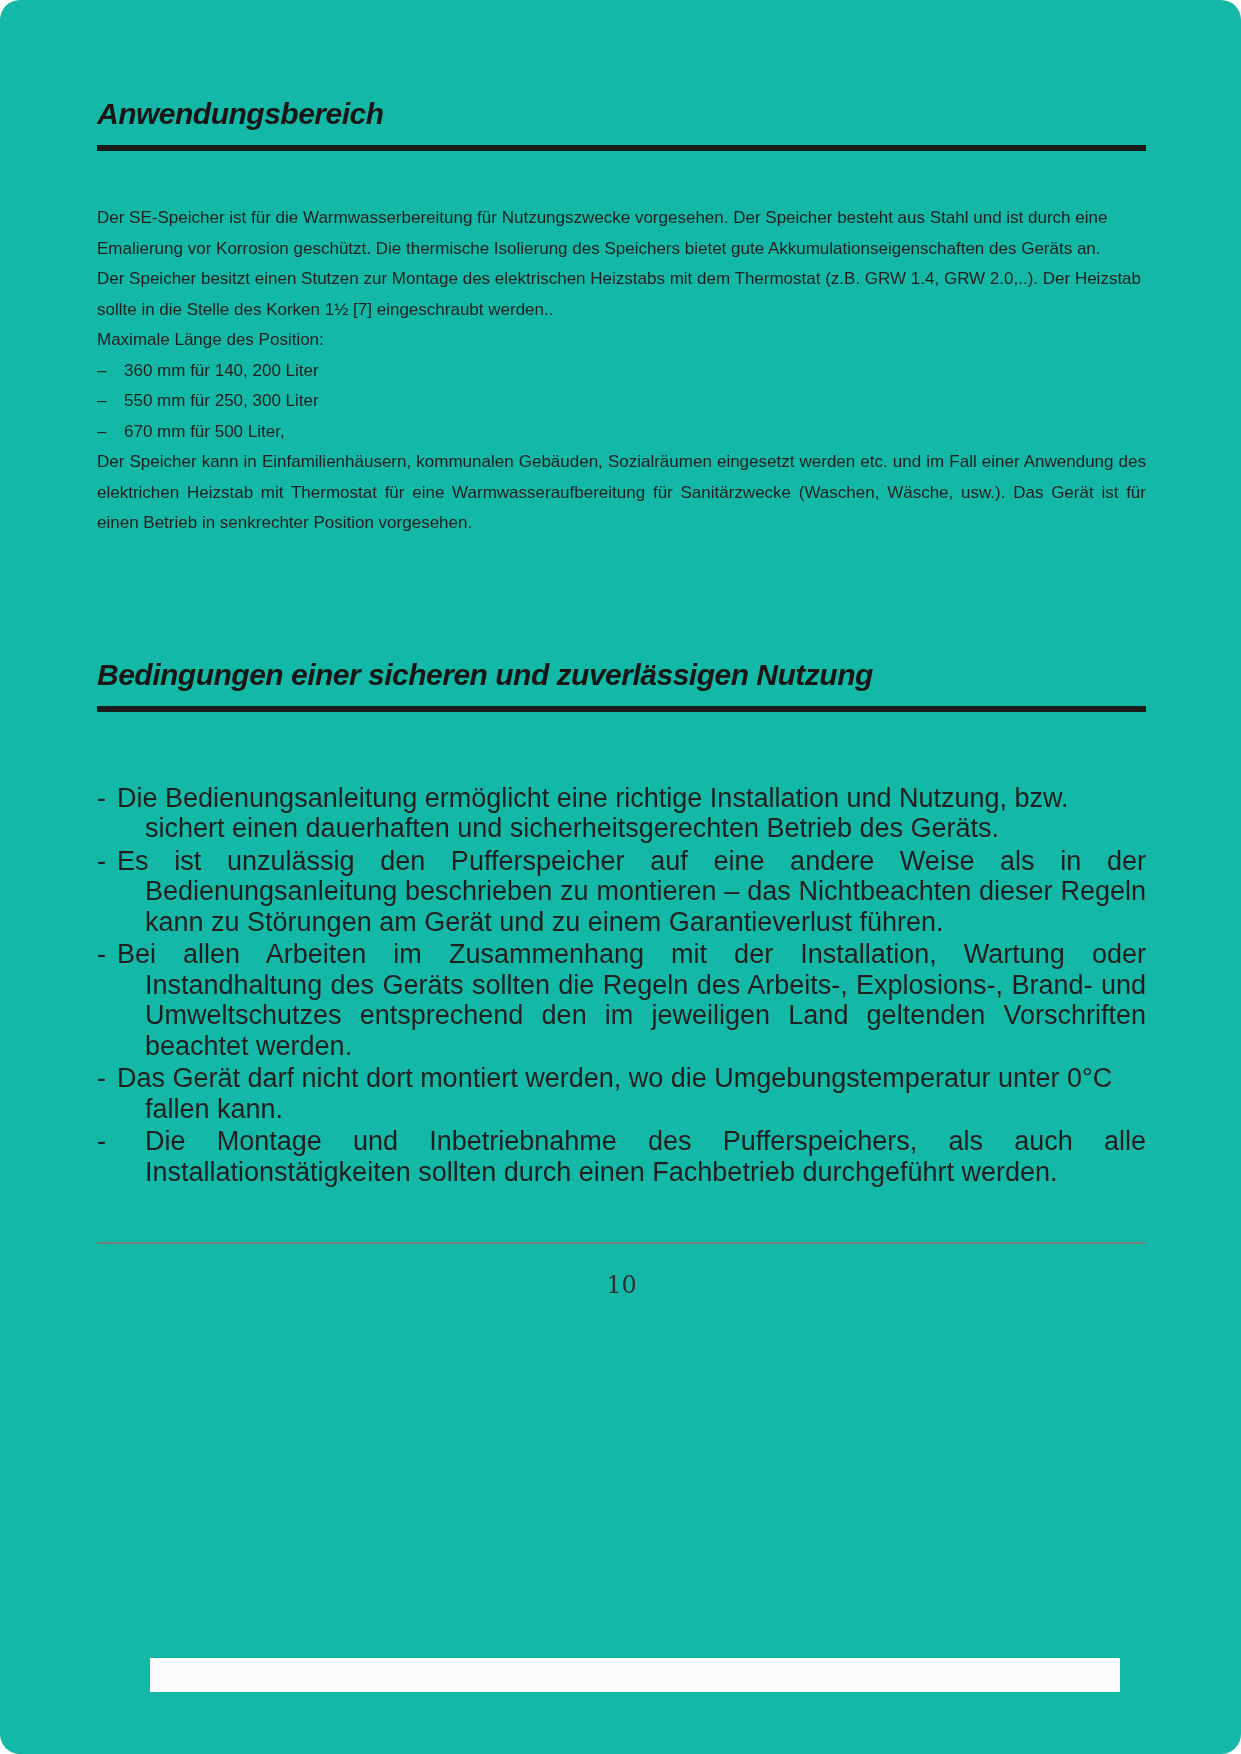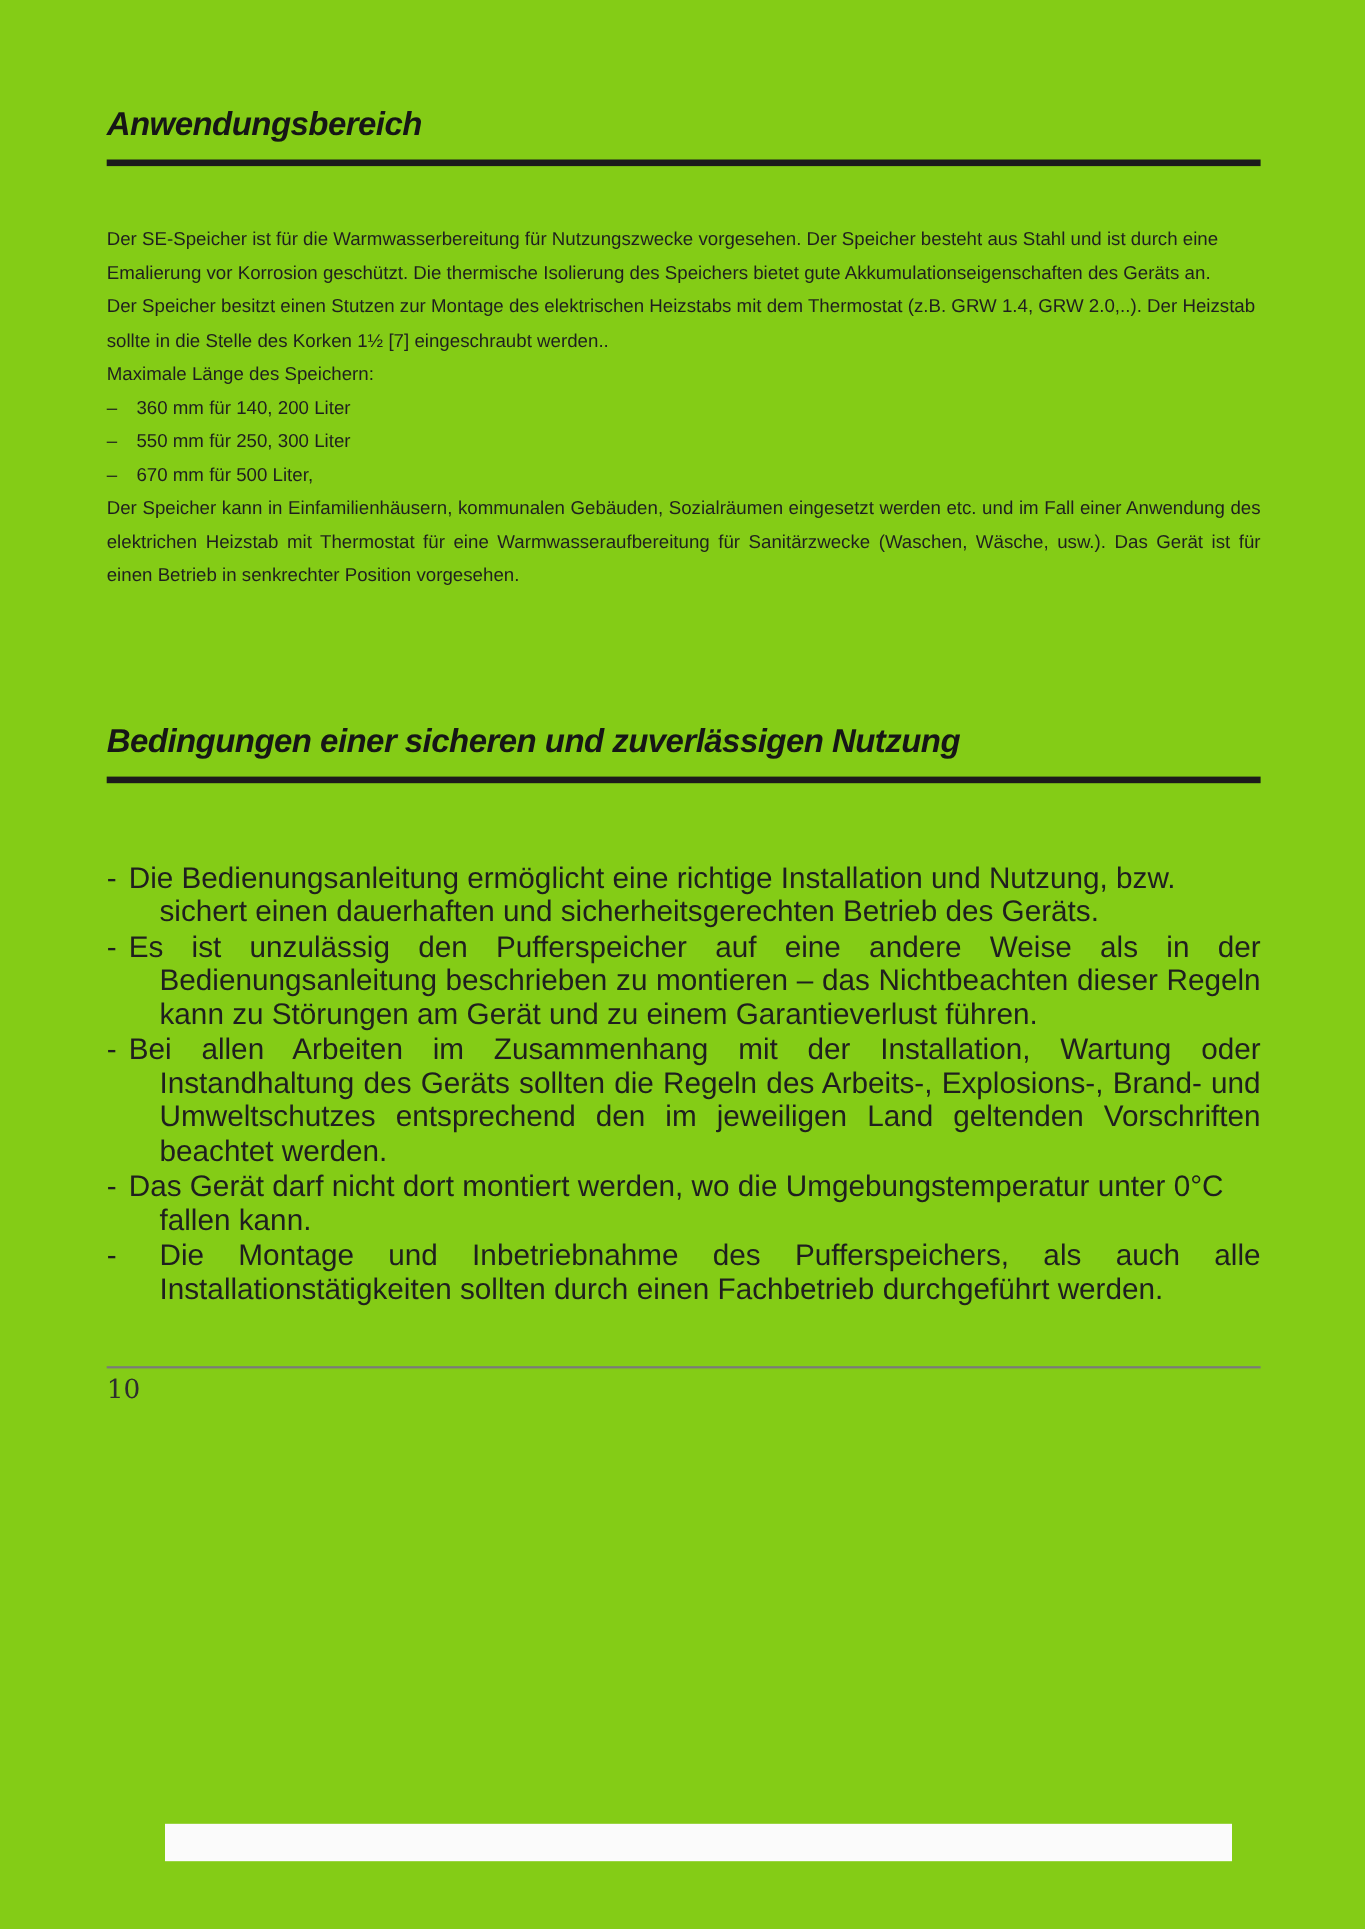--- a/index.html
+++ b/index.html
@@ -1,26 +1,27 @@
 <!DOCTYPE html>
 <html><head>
 <meta charset="utf-8">
 <style>
   html, body { margin: 0; padding: 0; background: #ffffff; }
   .page {
     position: relative;
     width: 1241px;
     height: 1754px;
     margin: 0 auto;
-    background: #84cc16;
+    background: #14b8a6;
     box-sizing: border-box;
     padding: 0 95px 0 97px;
     font-family: "Liberation Sans", sans-serif;
     color: #1f1f1f;
     overflow: hidden;
+    border-radius: 20px;
   }
   .doc-title {
     margin: 0;
     padding-top: 96px;
     font-size: 30px;
     line-height: 36px;
     font-weight: 700;
     font-style: italic;
     letter-spacing: -0.5px;
     color: #161616;
@@ -40,24 +41,25 @@
   .bullet-item { padding-left: 48px; text-indent: -48px; margin: 0 0 2px 0; }
   .bullet-item .marker { display: inline-block; width: 20px; text-indent: 0; }
   .bullet-item.wide-marker .marker { width: 48px; }
   .bullet-item.justify { text-align: justify; }
   .footer-rule {
     height: 2px;
     background: #7a7a7a;
     margin-top: 55px;
   }
   .page-number {
-    margin-top: 5px;
+    margin-top: 27px;
     font-family: "DejaVu Serif", serif;
     font-size: 24px;
     color: #2e2e2e;
+    text-align: center;
   }
   .scan-artifact {
     position: absolute;
     left: 150px;
     top: 1658px;
     width: 970px;
     height: 34px;
     background: #fbfbfb;
   }
 </style>
@@ -65,21 +67,21 @@
 <body>
 
 <div class="page">
 
   <h1 class="doc-title">Anwendungsbereich</h1>
   <div class="rule-thick"></div>
 
   <div class="body-block" id="section1-body">
       <p>Der SE-Speicher ist für die Warmwasserbereitung für Nutzungszwecke vorgesehen. Der Speicher besteht aus Stahl und ist durch eine Emalierung vor Korrosion geschützt. Die thermische Isolierung des Speichers bietet gute Akkumulationseigenschaften des Geräts an.</p>
       <p>Der Speicher besitzt einen Stutzen zur Montage des elektrischen Heizstabs mit dem Thermostat (z.B. GRW 1.4, GRW 2.0,..). Der Heizstab sollte in die Stelle des Korken 1½ [7] eingeschraubt werden..</p>
-      <p>Maximale Länge des Speichern:</p>
+      <p>Maximale Länge des Position:</p>
       <p class="s1-li"><span class="marker">–</span><span>360 mm für 140, 200 Liter</span></p>
       <p class="s1-li"><span class="marker">–</span><span>550 mm für 250, 300 Liter</span></p>
       <p class="s1-li"><span class="marker">–</span><span>670 mm für 500 Liter,</span></p>
       <p class="p-justify">Der Speicher kann in Einfamilienhäusern, kommunalen Gebäuden, Sozialräumen eingesetzt werden etc. und im  Fall einer Anwendung des  elektrichen  Heizstab  mit Thermostat für eine Warmwasseraufbereitung für Sanitärzwecke (Waschen, Wäsche, usw.). Das Gerät ist für einen Betrieb in senkrechter Position vorgesehen.</p>
     </div>
 
   <h1 class="doc-title doc-title-2">Bedingungen einer sicheren und zuverlässigen Nutzung</h1>
   <div class="rule-thick"></div>
 
   <div class="bullets" id="section2-body">

